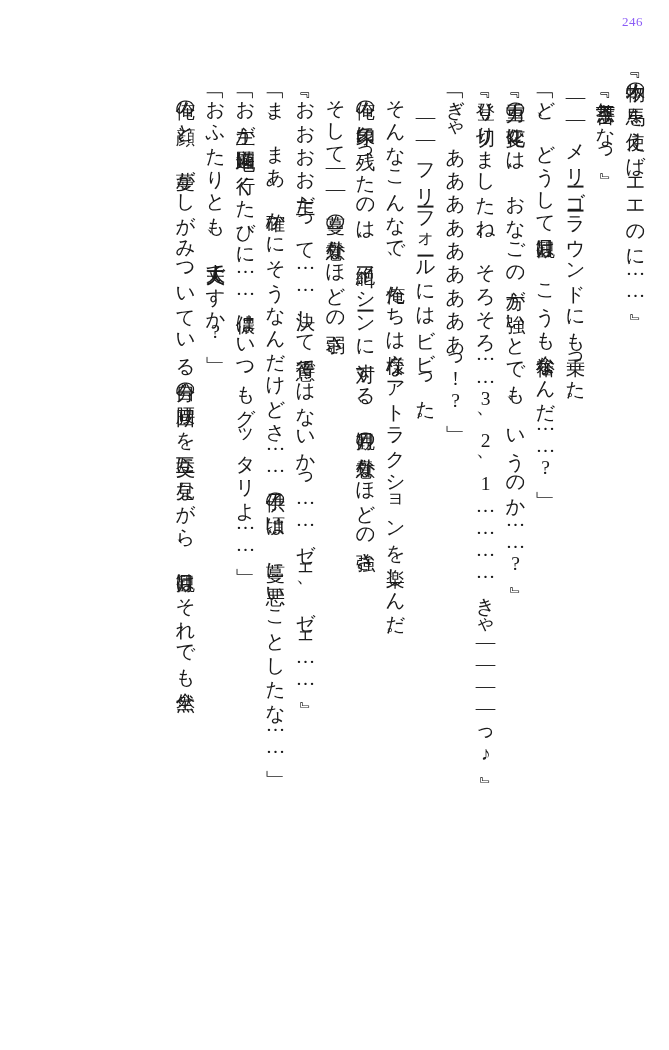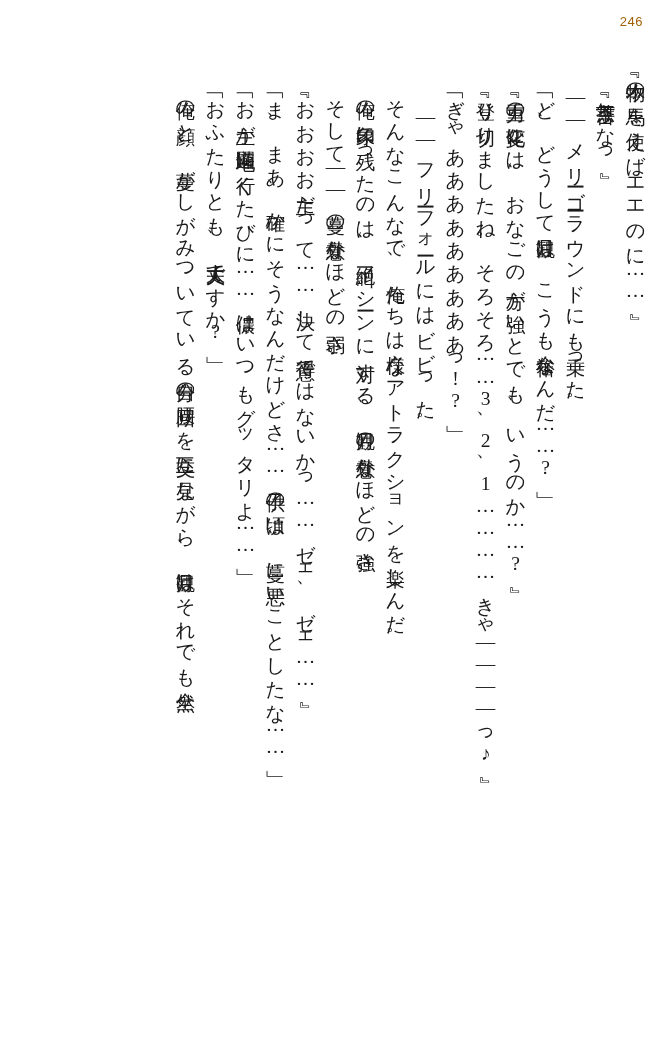--- a/index.html
+++ b/index.html
@@ -21,22 +21,22 @@
     height: 1050px;
     box-sizing: border-box;
   }
   
   .page-number {
     position: absolute;
     top: 14px;
     right: 26px;
     font-size: 13px;
     letter-spacing: 0.5px;
-    color: #a16207;
-    font-family: Liberation Sans, sans-serif;
+    color: #8b5cf6;
+    font-family: Liberation Serif, serif;
   }
   
   .body-text {
     position: absolute;
     top: 66px;
     right: 24px;
     height: 952px;
     display: flex;
     flex-direction: row;
     

